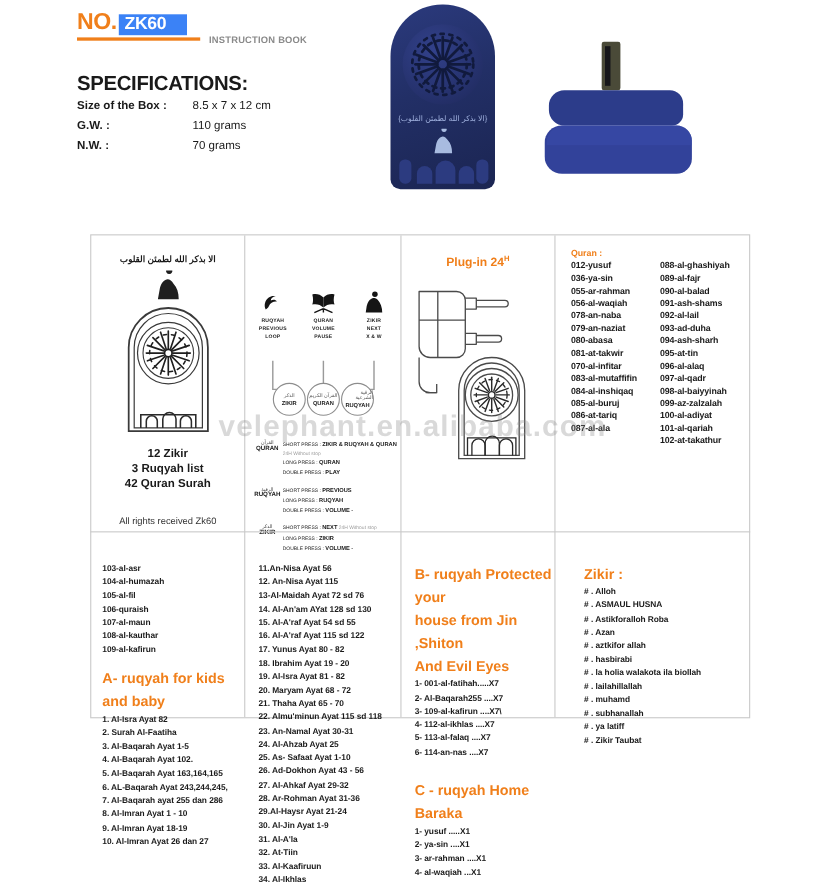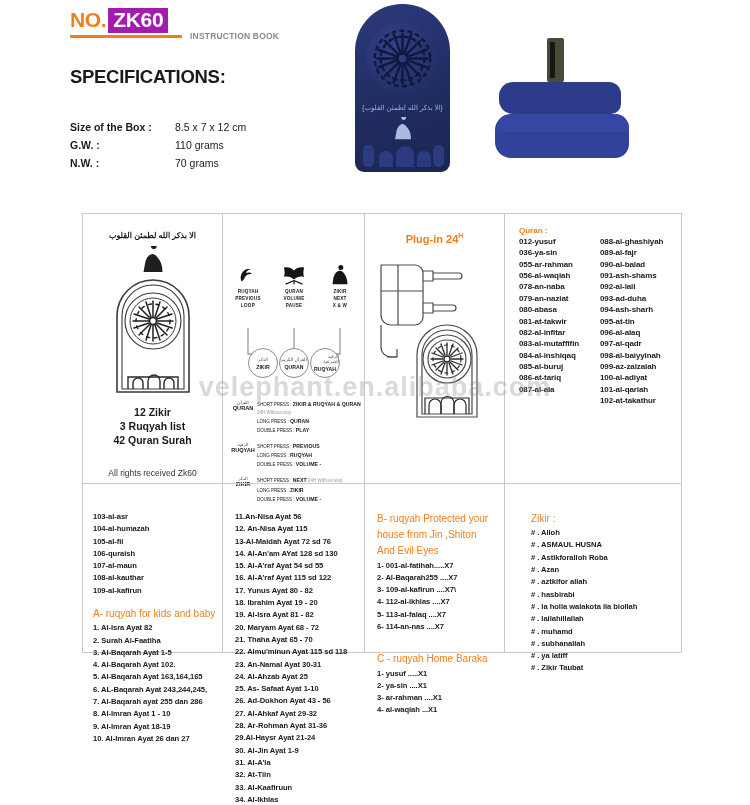--- a/index.html
+++ b/index.html
@@ -14,33 +14,33 @@
   }
 
   
   .header { position: absolute; left: 70px; top: 8px; width: 290px; height: 170px; }
   .model-line { display: flex; align-items: baseline; }
   .model-no {
     font-size: 21px; font-weight: 700; color: #f07f1a;
     letter-spacing: -0.4px;
   }
   .model-code {
-    font-size: 21px; font-weight: 700; color: #ffffff;
-    background: #a21caf; padding: 0px 5px 1px 5px; margin-left: 2px;
+    font-size: 16px; font-weight: 700; color: #ffffff;
+    background: #3b82f6; padding: 0px 19px 1px 5px; margin-left: 2px;
     letter-spacing: -0.3px;
   }
   .model-underline { width: 112px; height: 2.5px; background: #f07f1a; margin-top: 2px; }
   .instruction-book {
     position: absolute; left: 120px; top: 23px;
     font-size: 8.5px; color: #8a8a8a; letter-spacing: 0.2px; font-weight: 600;
   }
   .spec-title {
     margin-top: 28px; font-size: 18.5px; font-weight: 700; letter-spacing: -0.3px;
   }
-  .spec-table { margin-top: 32px; font-size: 10.5px; }
+  .spec-table { margin-top: 2px; font-size: 10.5px; }
   .spec-row { display: flex; margin-bottom: 3px; line-height: 1.45; }
   .spec-label { font-weight: 700; width: 105px; }
   .spec-value { font-weight: 400; }
 
   
   .photo-front {
     position: absolute; left: 355px; top: 4px; width: 95px; height: 170px;
   }
   .dev-body {
     position: absolute; left: 0; top: 0; width: 95px; height: 168px;
@@ -145,21 +145,21 @@
   }
   .sound-cols { display: flex; margin-top: 12px; padding-left: 14px; }
   .sound-col { width: 82px; }
   .sound-head { font-size: 8px; font-weight: 700; color: #f07f1a; margin-bottom: 1px; }
   .sound-item { font-size: 8px; font-weight: 700; line-height: 1.42; letter-spacing: -0.1px; }
   .spacer-head { height: 10px; }
 
   
   .low { padding: 14px 0 0 10px; }
   .low-item { font-size: 7.6px; font-weight: 700; line-height: 1.62; letter-spacing: -0.05px; }
-  .low-head { font-size: 10px; font-weight: 400; color: #f07f1a; line-height: 1.62; }
+  .low-head { font-size: 13px; font-weight: 700; color: #f07f1a; line-height: 1.62; }
   .gap { height: 9px; }
 
   
   .watermark {
     position: absolute; left: 0; top: 372px; width: 750px;
     text-align: center; font-size: 27px; font-weight: 700;
     color: rgba(140,140,140,0.33); letter-spacing: 1px;
     pointer-events: none; z-index: 20;
     font-family: "Liberation Sans", sans-serif;
   }
@@ -497,21 +497,21 @@
         <div class="sound-head">Quran :</div>
         <div>
             <div class="sound-item">012-yusuf</div>
             <div class="sound-item">036-ya-sin</div>
             <div class="sound-item">055-ar-rahman</div>
             <div class="sound-item">056-al-waqiah</div>
             <div class="sound-item">078-an-naba</div>
             <div class="sound-item">079-an-naziat</div>
             <div class="sound-item">080-abasa</div>
             <div class="sound-item">081-at-takwir</div>
-            <div class="sound-item">082-al-infitar</div>
+            <div class="sound-item">070-al-infitar</div>
             <div class="sound-item">083-al-mutaffifin</div>
             <div class="sound-item">084-al-inshiqaq</div>
             <div class="sound-item">085-al-buruj</div>
             <div class="sound-item">086-at-tariq</div>
             <div class="sound-item">087-al-ala</div>
           </div>
       </div>
       <div class="sound-col">
         <div class="spacer-head"></div>
         <div>

